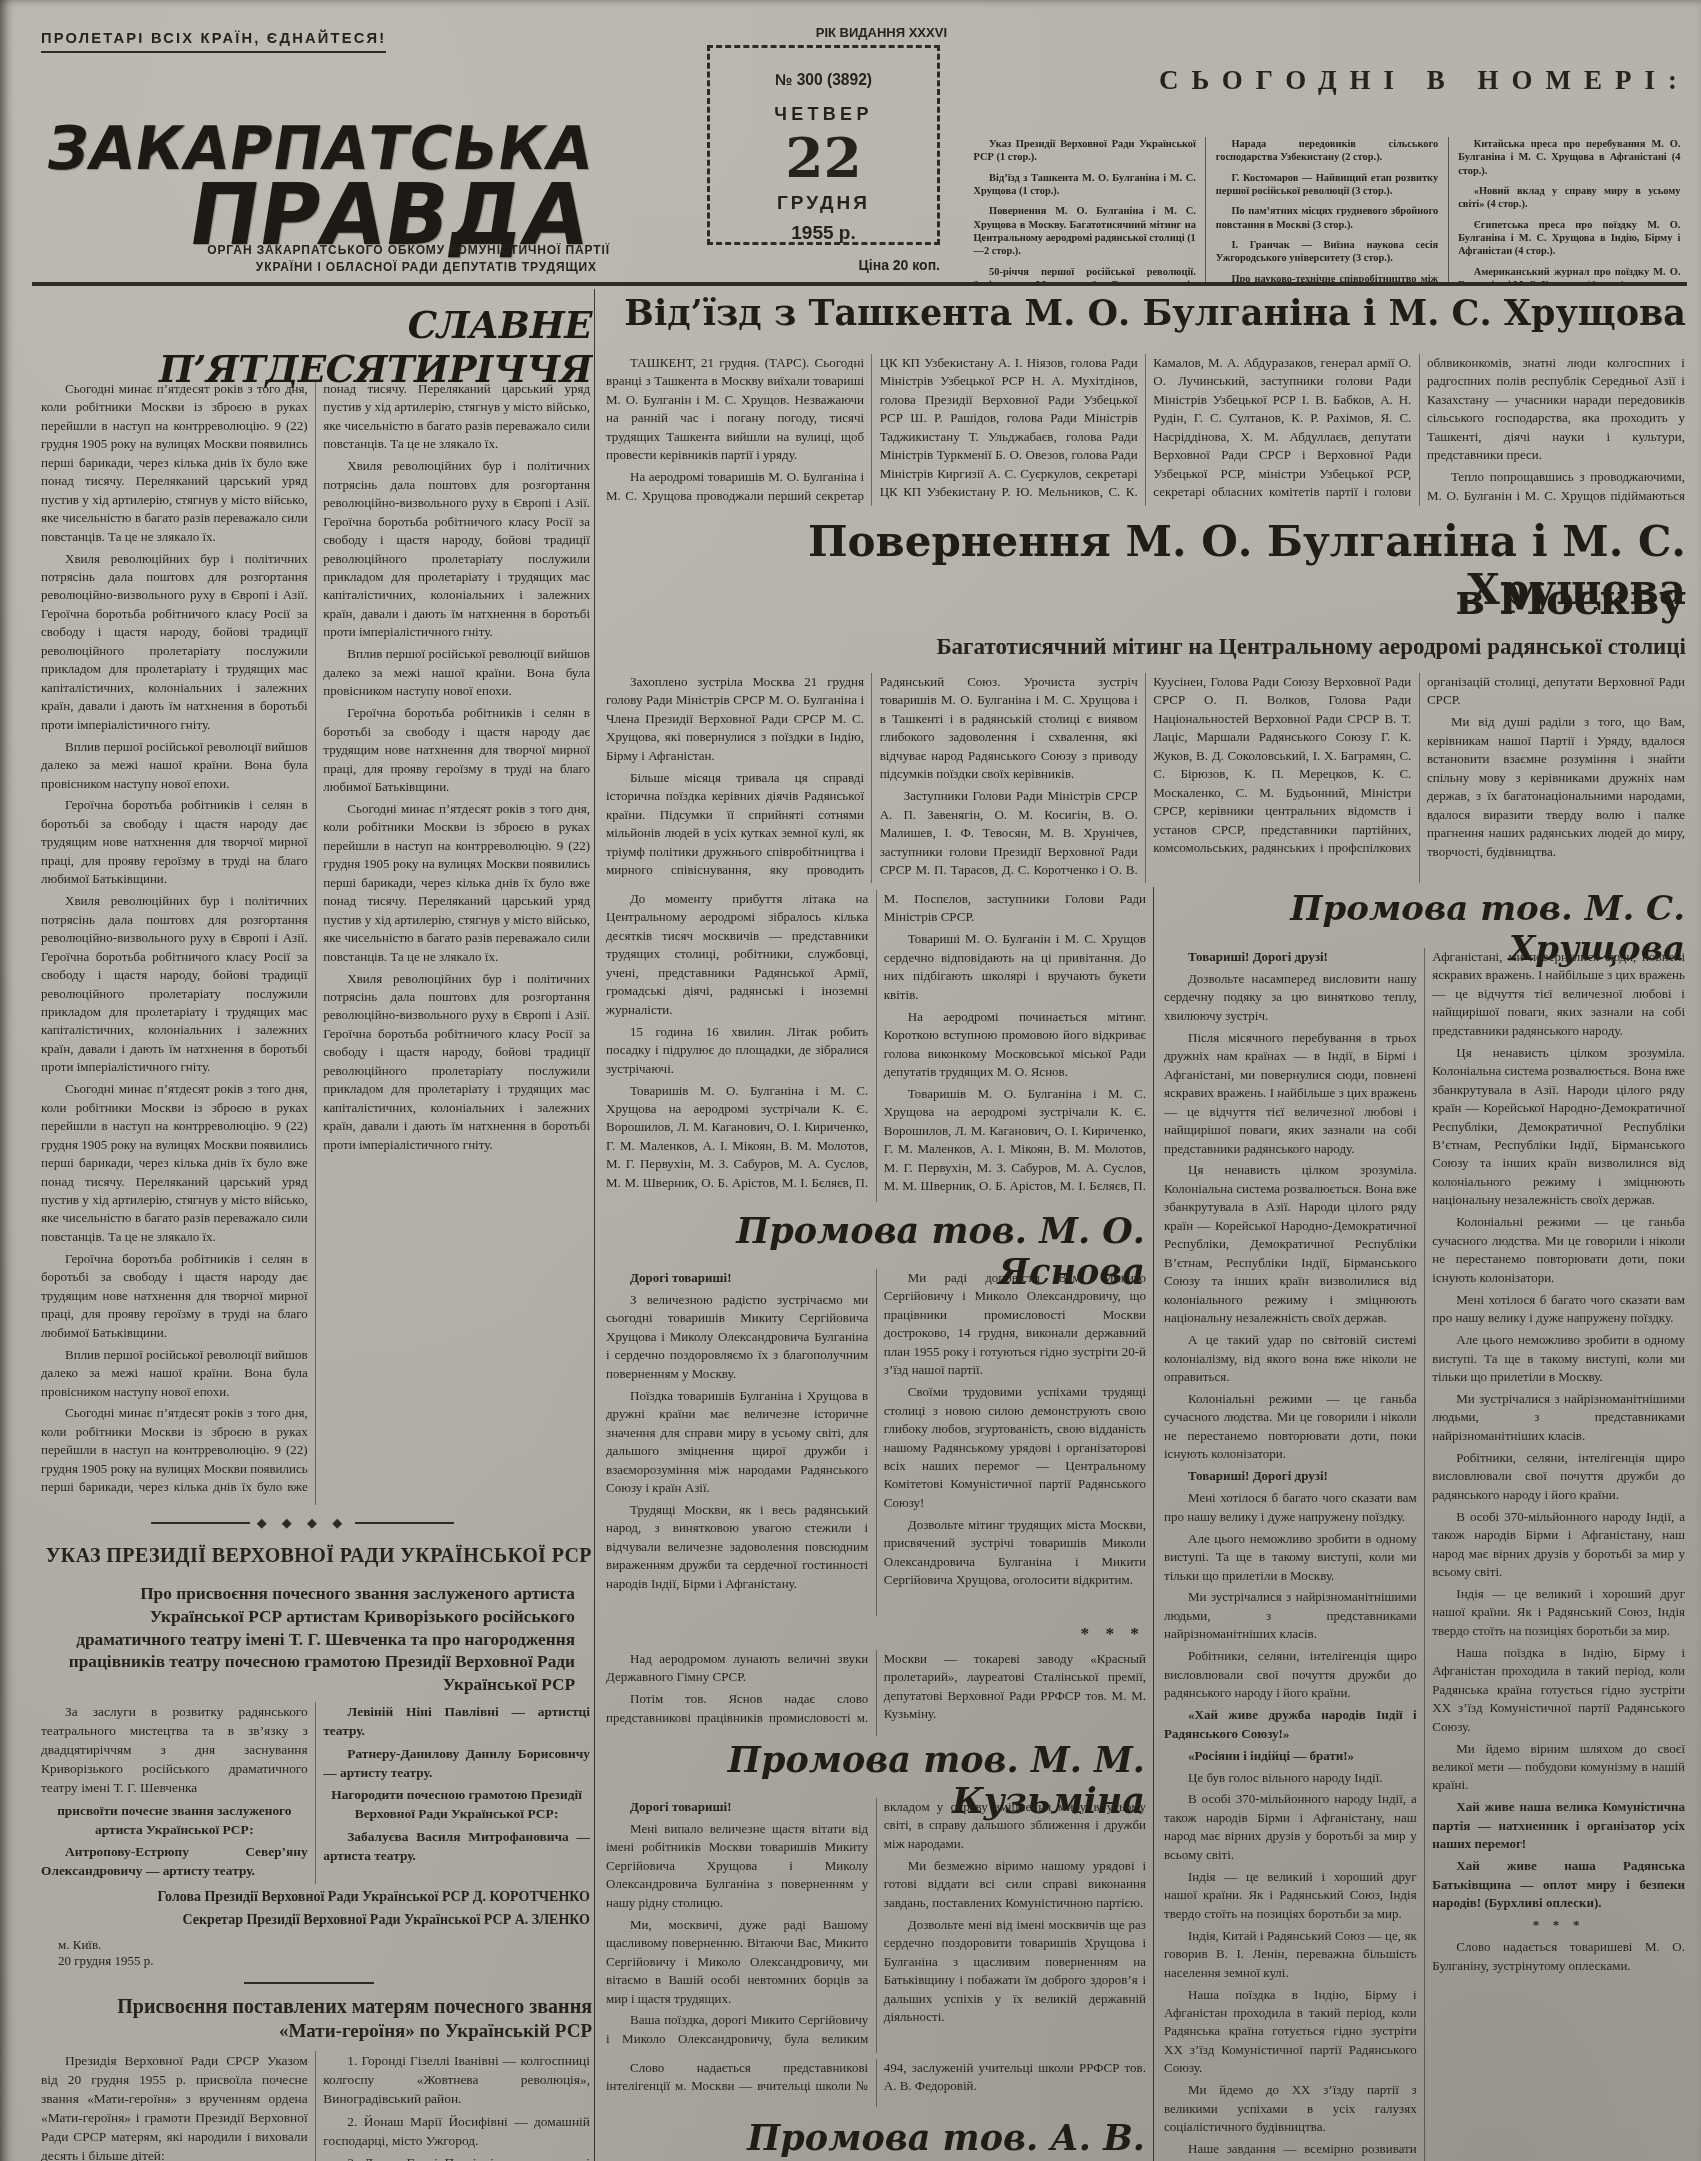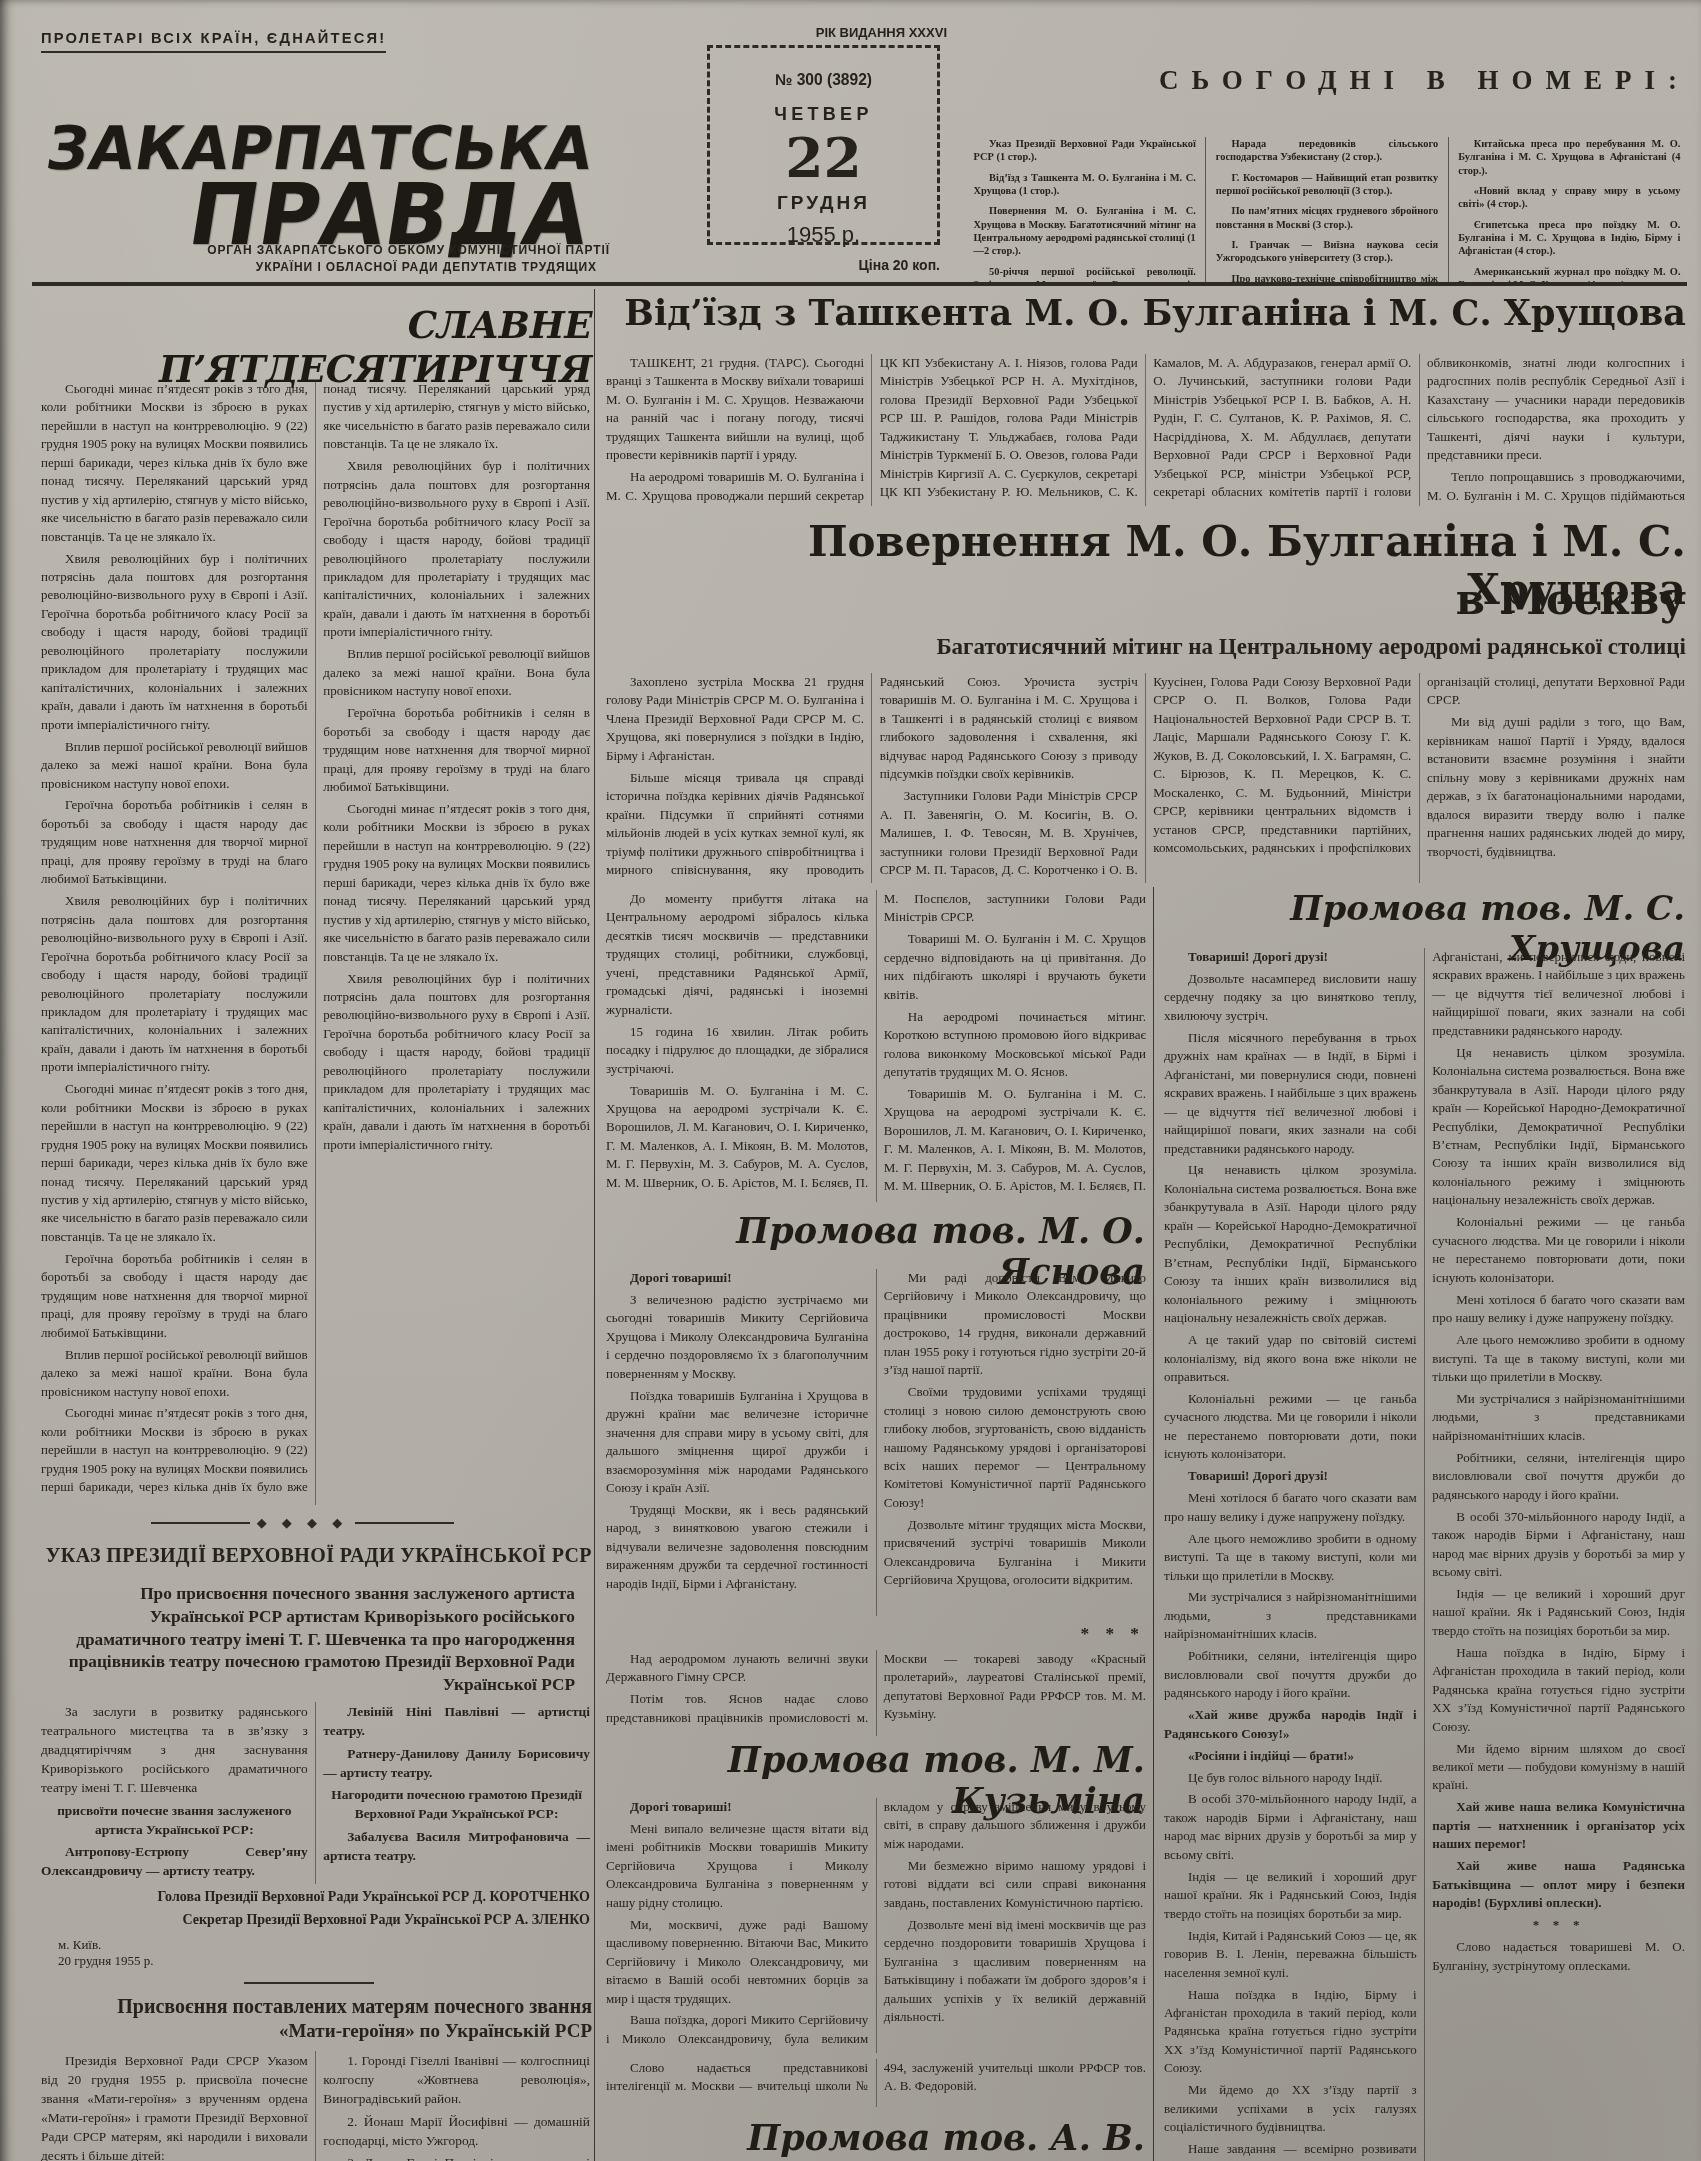--- a/index.html
+++ b/index.html
@@ -20,21 +20,21 @@
   .mast-t{font-family:"DejaVu Sans",sans-serif;font-weight:700;transform:skewX(-9deg) scaleX(.97);letter-spacing:0.9px;line-height:1;color:#1d1a15;text-shadow:1.3px 1.3px 0.9px rgba(0,0,0,.25);}
   .mt1{font-size:60px;}
   .mt2{font-size:85px;}
   .organ{font-family:"Liberation Sans",sans-serif;font-weight:700;font-size:12px;letter-spacing:0.9px;}
   .yearline{font-family:"Liberation Sans",sans-serif;font-weight:700;font-size:13px;}
   .datebox{border:3px dashed #2e2a24;box-sizing:border-box;text-align:center;font-family:"Liberation Sans",sans-serif;color:#26221c;}
   .db-issue{font-size:15.6px;font-weight:700;margin-top:23px;}
   .db-wd{font-size:18px;font-weight:700;letter-spacing:4.3px;margin-top:14.7px;}
   .db-day{font-size:55px;font-weight:700;line-height:1;margin-top:5.2px;font-family:"DejaVu Serif",serif;}
   .db-mon{font-size:19px;font-weight:700;letter-spacing:3px;margin-top:7px;}
-  .db-yr{font-size:22px;font-weight:400;margin-top:7.8px;}
+  .db-yr{font-size:19px;font-weight:700;margin-top:7.8px;}
   .price{font-family:"Liberation Sans",sans-serif;font-weight:700;font-size:14px;}
   .toc-title{font-family:"Liberation Serif",serif;font-weight:700;font-size:27px;letter-spacing:13px;white-space:nowrap;}
   .toc{display:flex;overflow:hidden;}
   .toccol{flex:1;padding:0 9.5px;overflow:hidden;}
   .toccol + .toccol{border-left:0.9px solid rgba(40,36,30,.65);}
   .toccol p{margin:0 0 7px;font-size:10.4px;line-height:1.28;font-weight:700;text-align:justify;text-indent:15.6px;}
 
   .hrule{background:#2e2a24;}
   .vline{background:#3a362f;}
 

